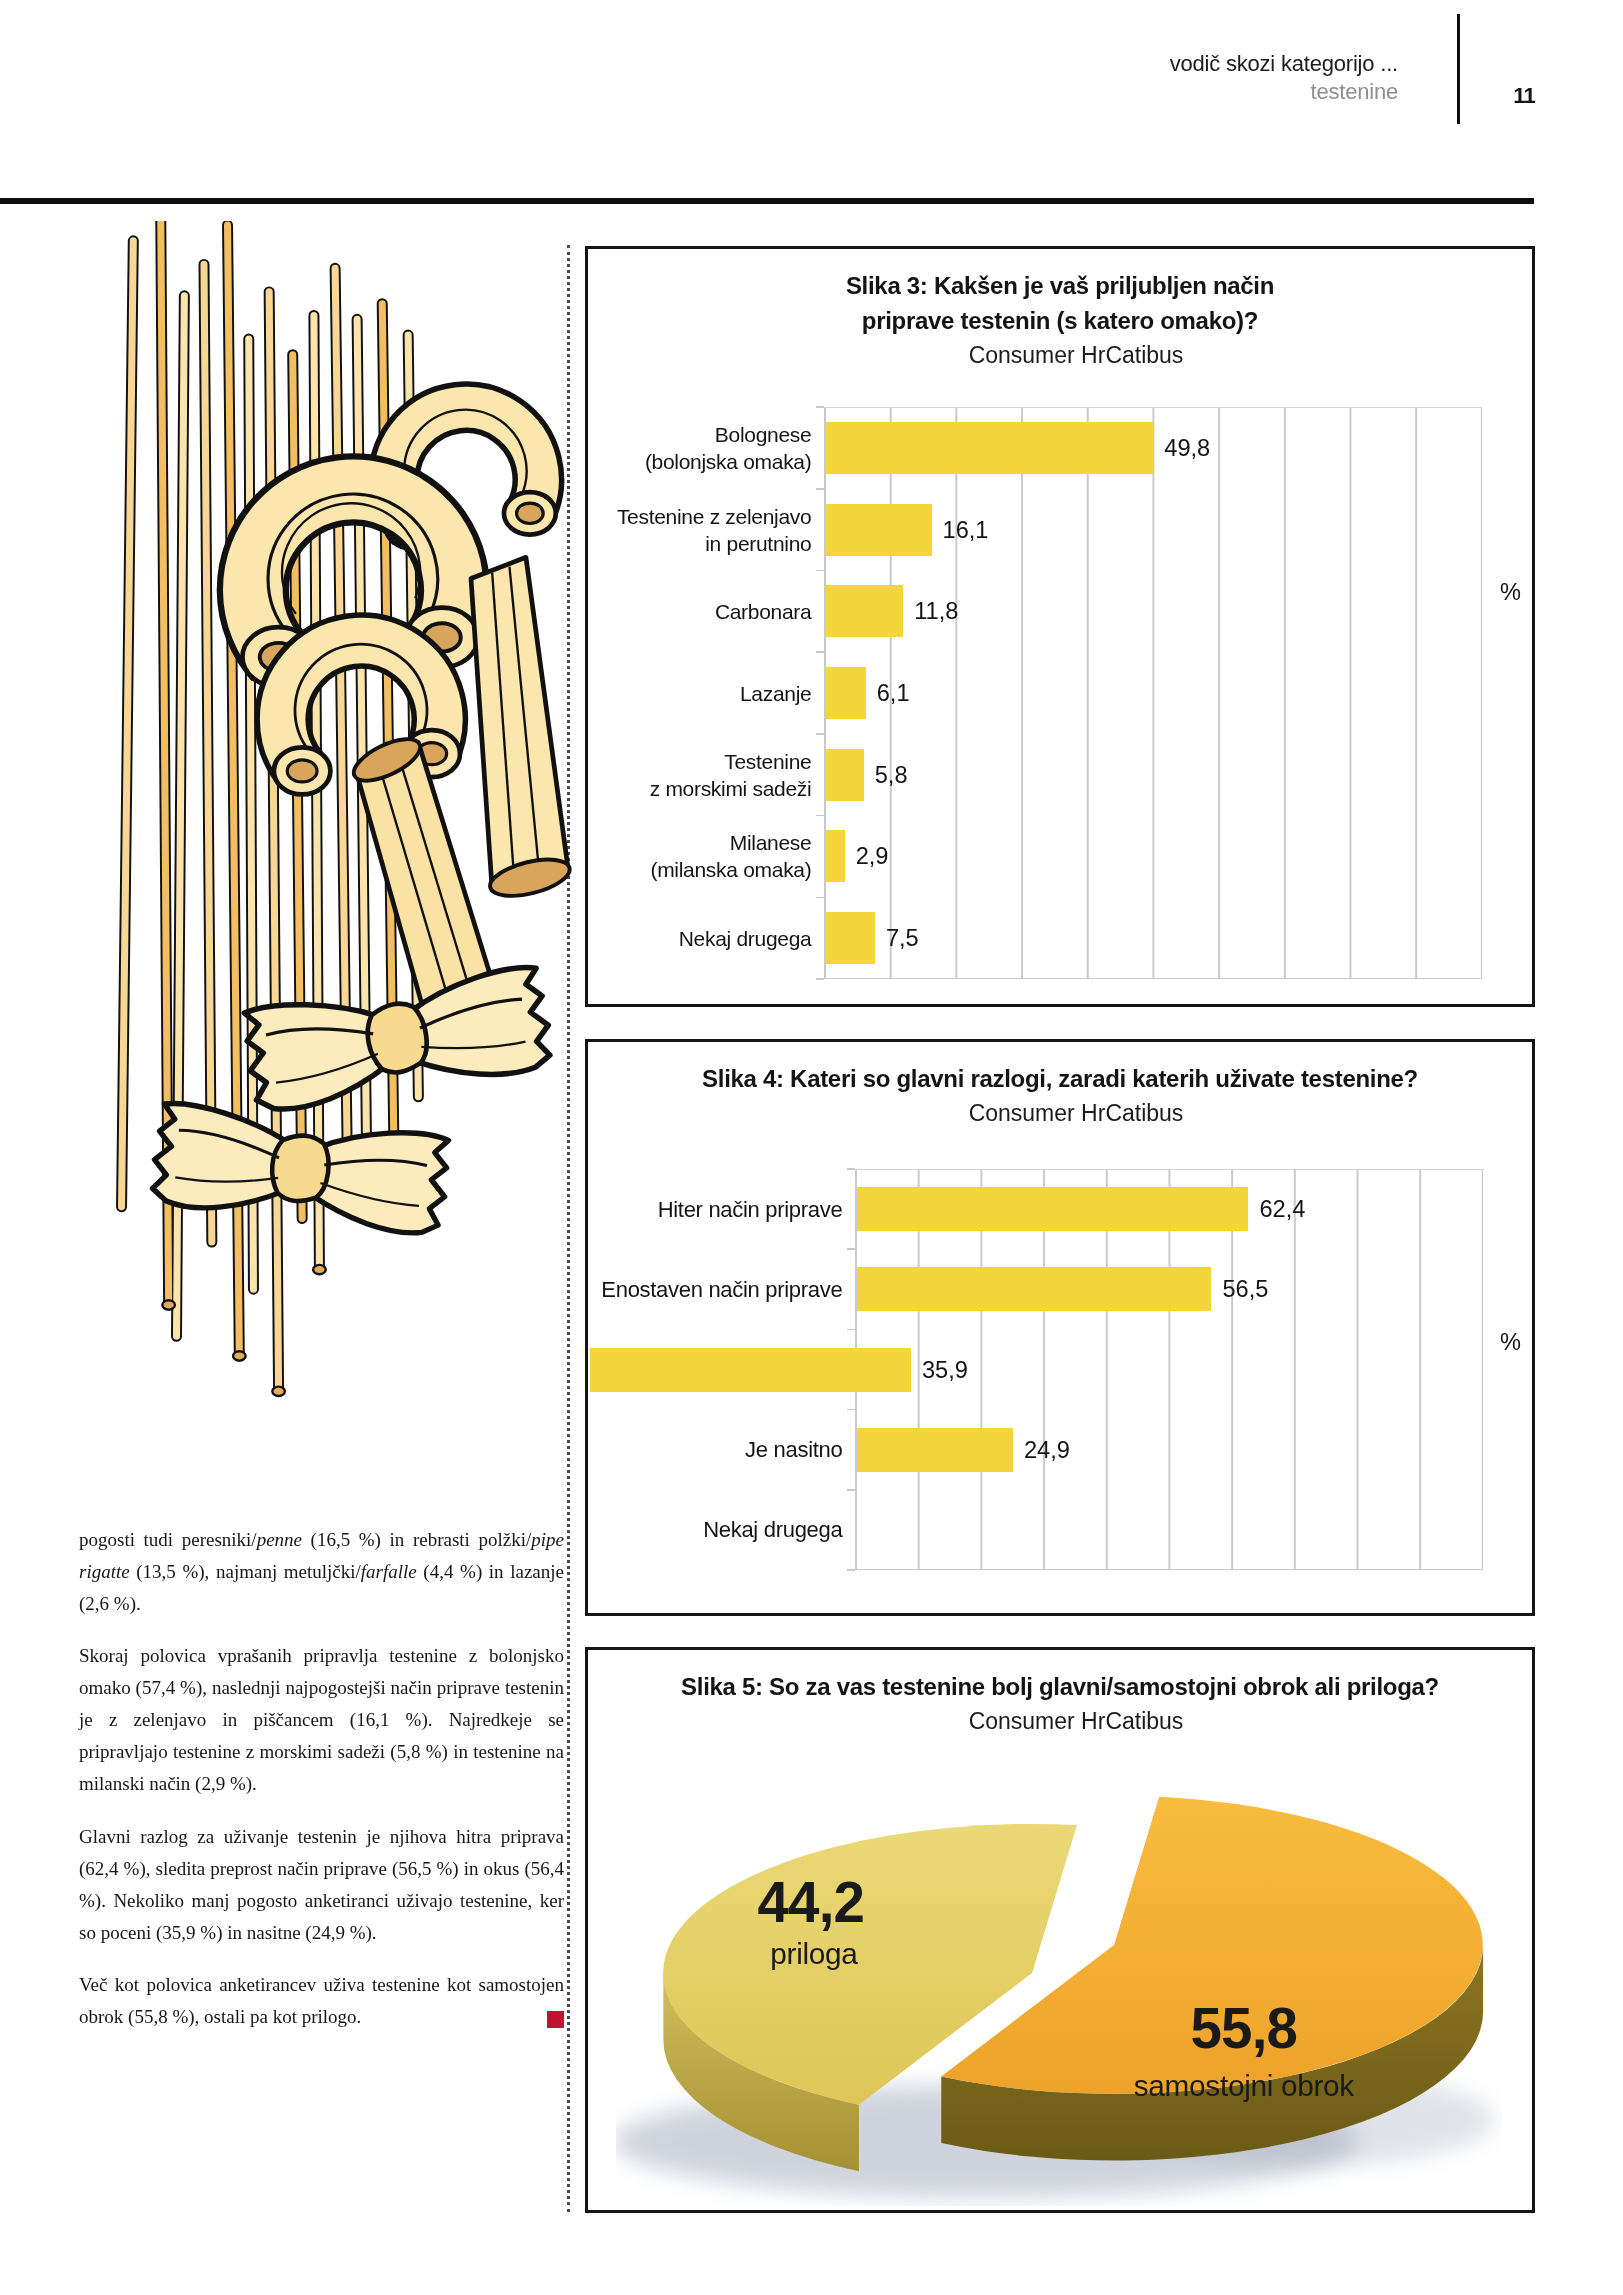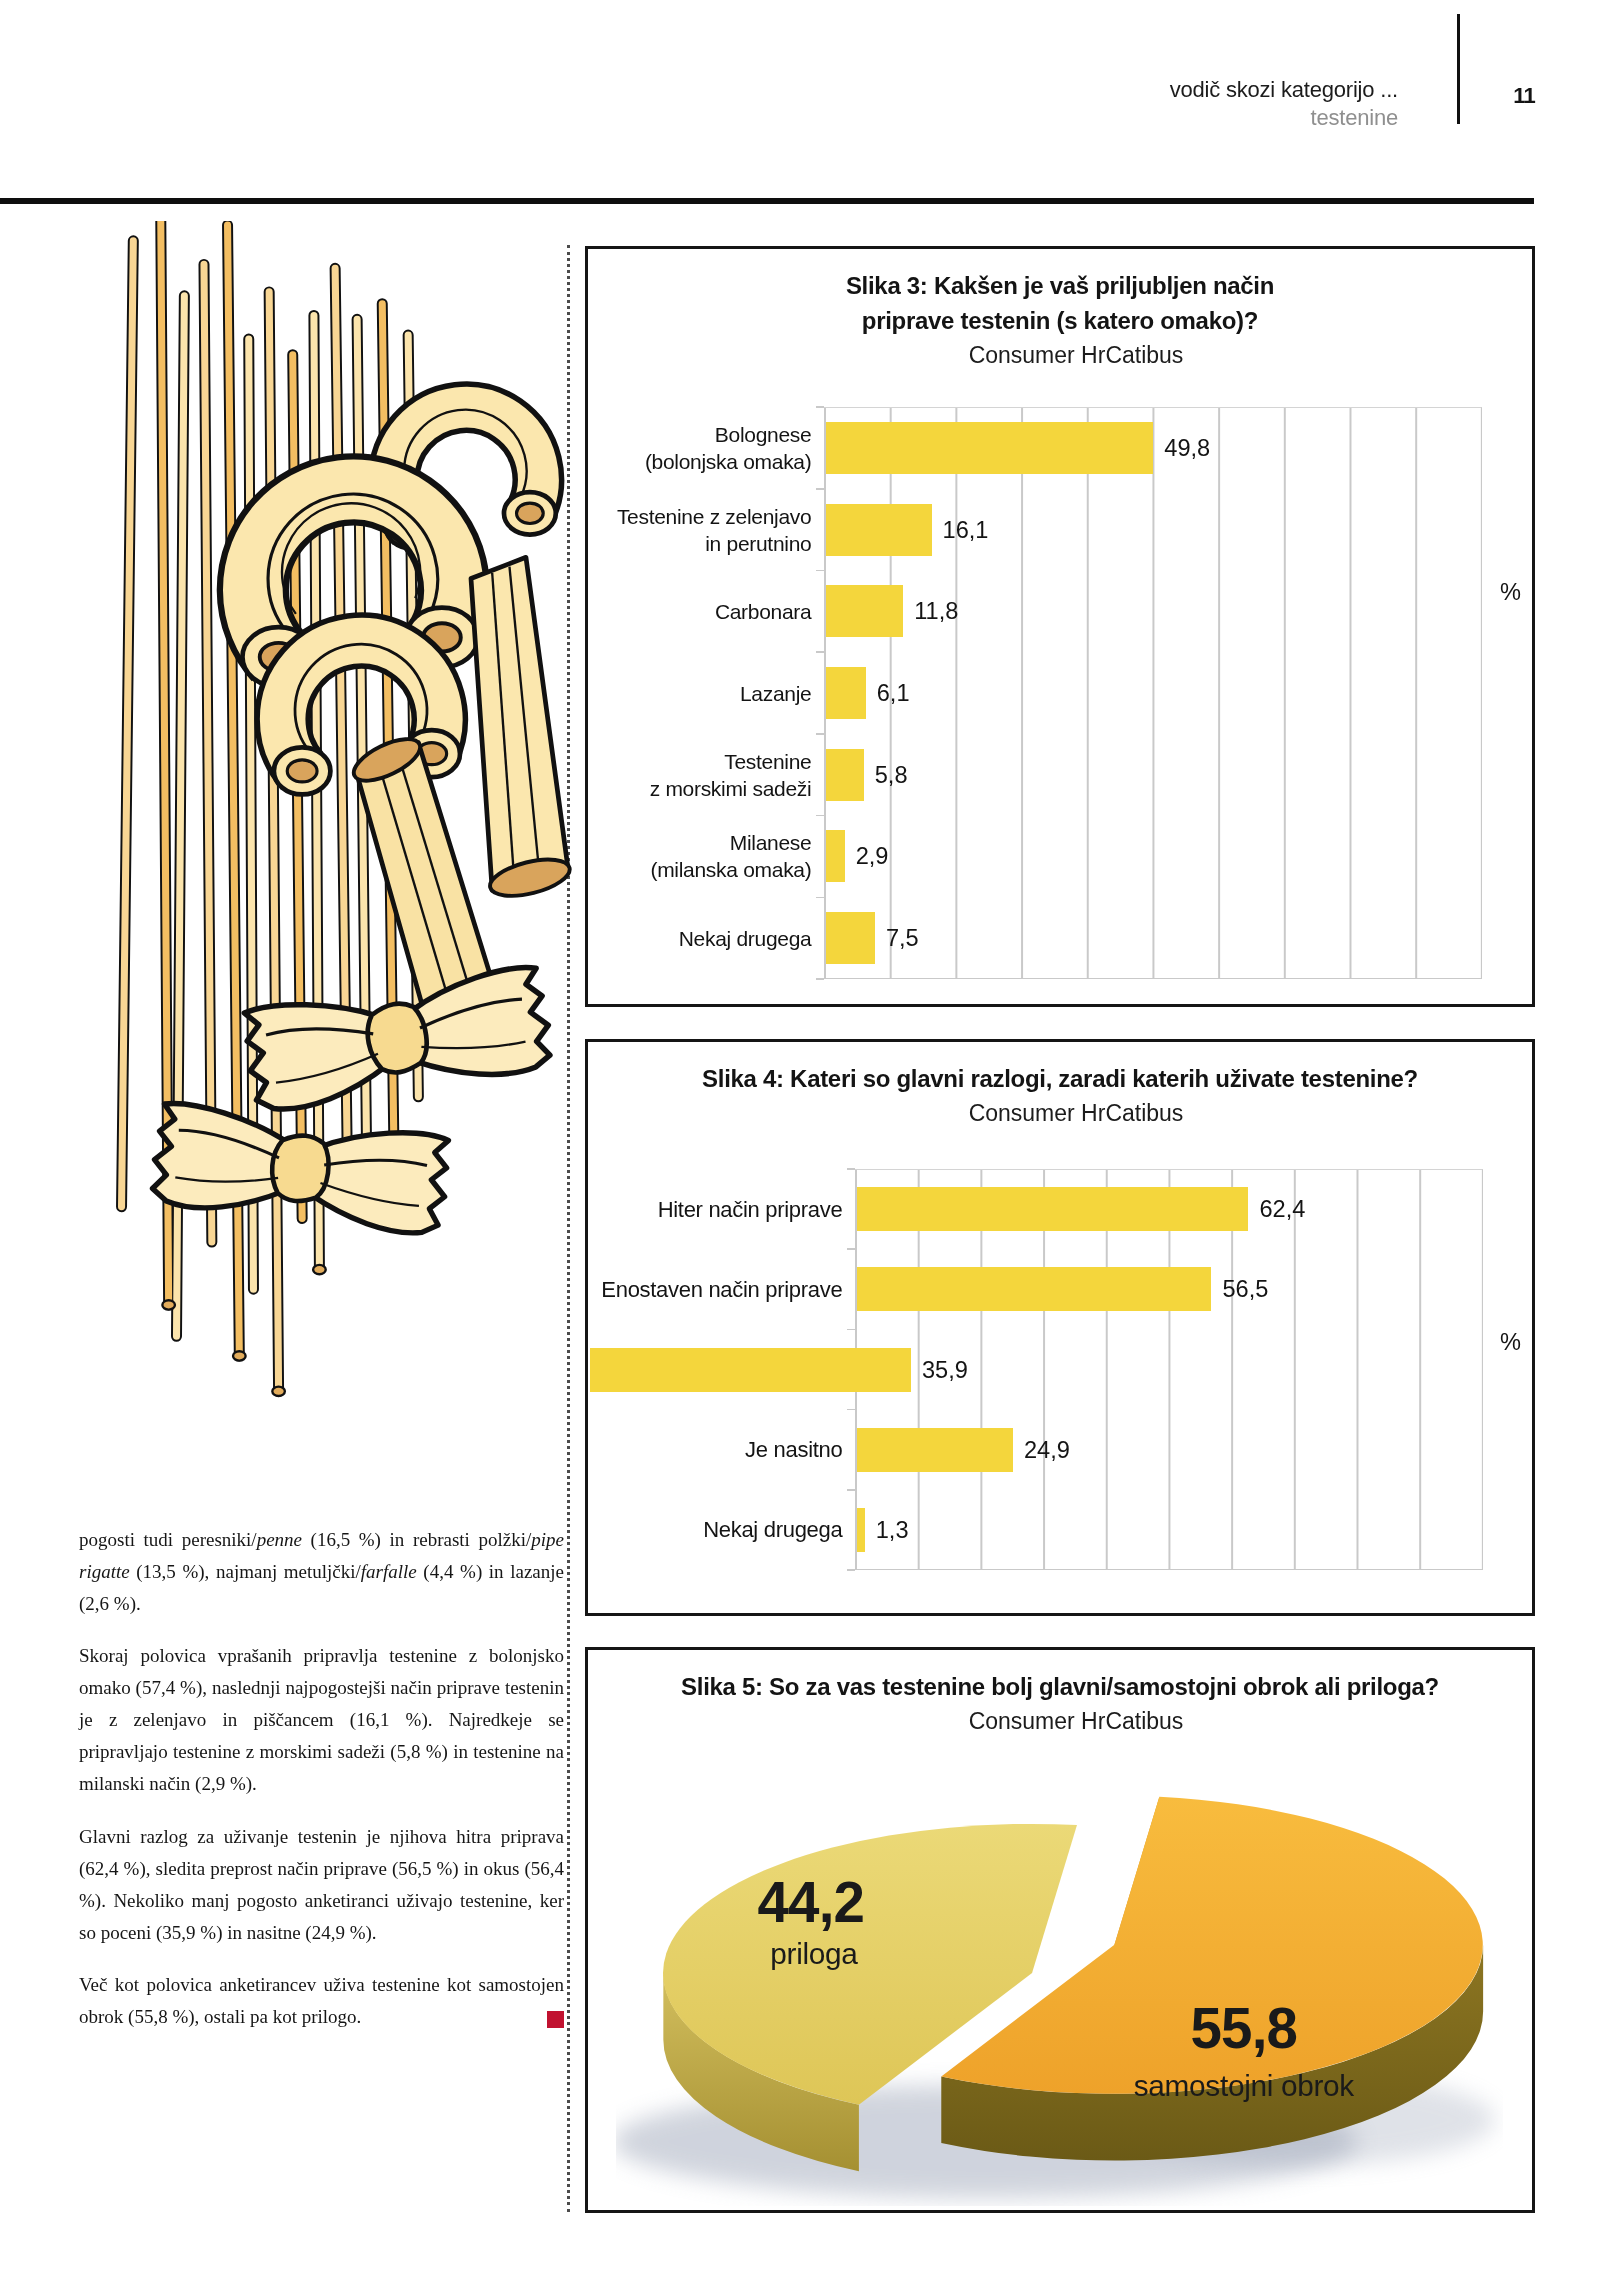--- a/index.html
+++ b/index.html
@@ -1,21 +1,21 @@
 <!DOCTYPE html>
 <html style="font-size:12.6px"><head>
 <meta charset="utf-8">
 <style>
   html,body{margin:0;padding:0;background:#e8e8e8;}
   #page{position:relative;width:1623px;height:2295px;background:#ffffff;overflow:hidden;
         font-family:"Liberation Sans",sans-serif;color:#141414;}
 
   
   .header-text{position:absolute;top:50px;right:225px;text-align:right;
-               font-size:22px;line-height:28px;letter-spacing:-0.2px;margin-top:26px;}
+               font-size:22px;line-height:28px;letter-spacing:-0.2px;}
   .header-kicker{color:#1c1c1c;}
   .header-category{color:#8f8f8f;}
   .header-divider{position:absolute;top:14px;right:163px;width:3.1px;height:110px;background:#101010;}
   .page-number{position:absolute;top:83px;right:88px;font-size:22px;font-weight:bold;letter-spacing:-0.8px;}
   .top-rule{position:absolute;top:198px;left:0;width:1534px;height:5.5px;background:#0e0e0e;}
   .dotted-divider{position:absolute;left:567px;top:245px;height:1967px;width:0;
                   border-left:3.1px dotted #4c4c4c;}
 
   
   .article{position:absolute;left:79px;top:1524px;width:485px;
@@ -316,24 +316,20 @@
             </div>
             <div class="bar-area">
               <div class="bar" style="width: 24.9%; background: rgb(244, 214, 60);"></div>
               <div class="bar-value" style="left: calc(24.9% + 12.6px);">24,9</div>
             </div>
           </div>
           <div class="bar-row">
             <div class="bar-label">
               <span>Nekaj drugega</span>
             </div>
-            <div class="bar-area">
-              <div class="bar" style="width: 1.3%; background: rgb(244, 214, 60);"></div>
-              <div class="bar-value" style="left: calc(1.3% + 12.6px);">1,3</div>
-            </div>
           </div>
         </div>
       <div class="unit">%</div>
     </div>
   </div>
 
   <div class="chart-box" id="chart3">
     <div class="chart-title">
       <span>Slika 5: So za vas testenine bolj glavni/samostojni obrok ali priloga?</span>
     </div>

